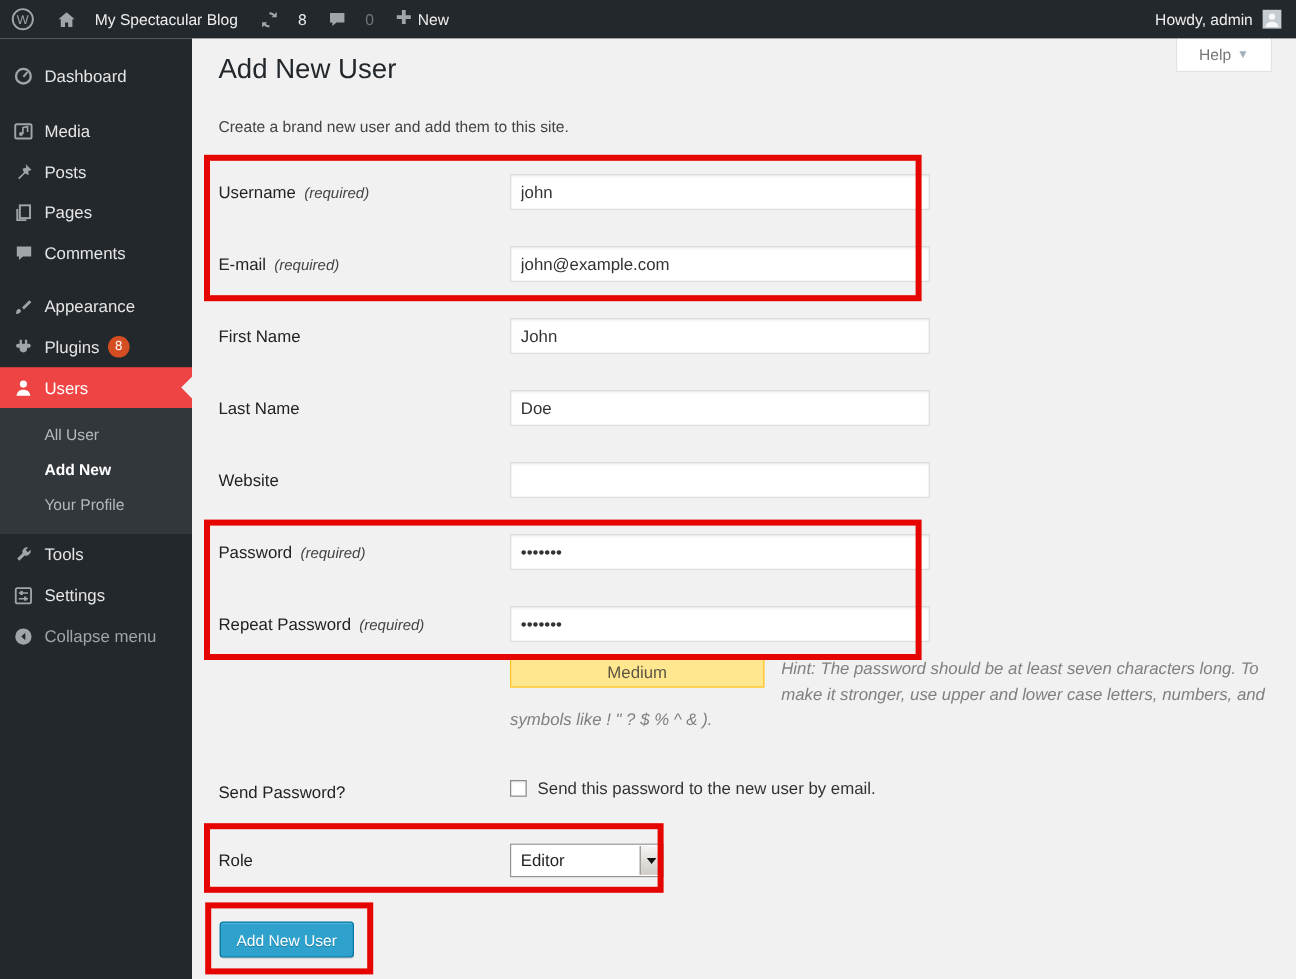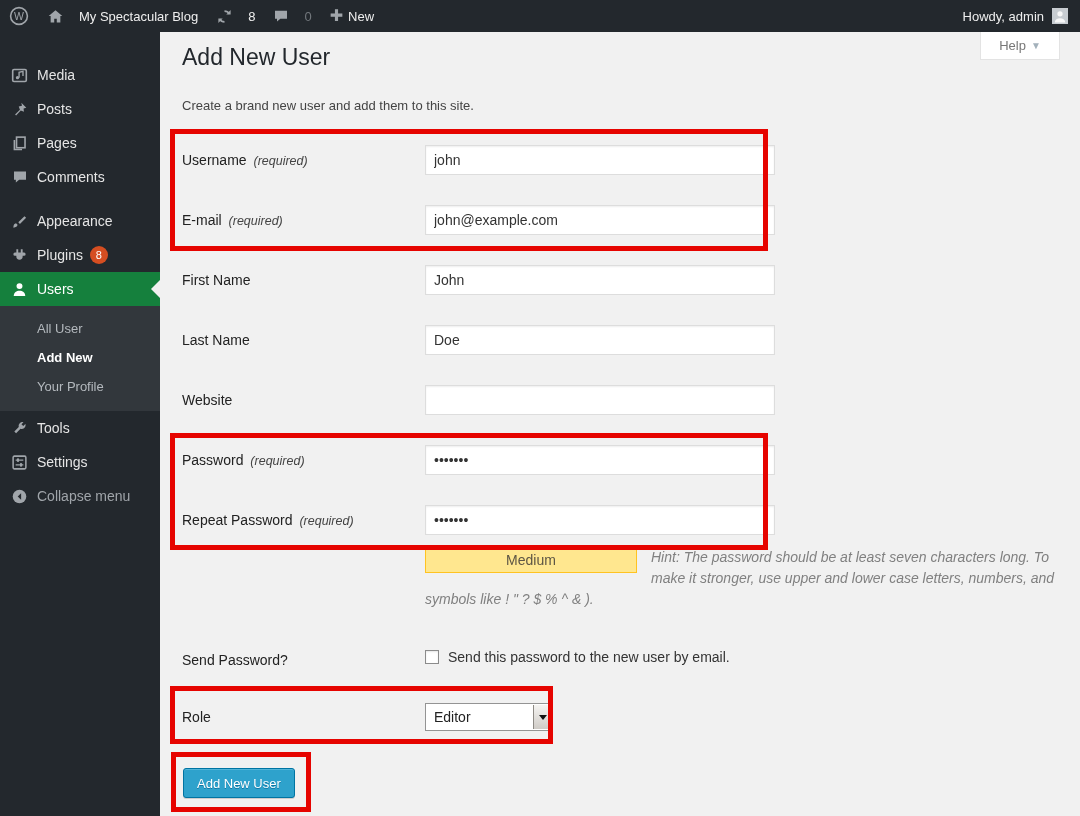--- a/index.html
+++ b/index.html
@@ -22,21 +22,21 @@
 
   
   .sidebar { position:absolute; left:0; top:32px; width:160px; height:784px; background:#23282d; }
   .menu { padding-top:14px; }
   .menu-item { position:relative; height:34px; display:flex; align-items:center; padding-left:9px;
     color:#e5e5e5; font-size:14px; cursor:pointer; }
   .menu-item .icon { width:21px; display:inline-flex; justify-content:center; color:#a0a5aa; margin-right:7px; }
   .menu-item .icon svg { display:block; }
   .menu-sep1 { height:12px; }
   .menu-sep2 { height:10px; }
-  .menu-item.active { background:#15803d; color:#fff;text-align:center; }
+  .menu-item.active { background:#ef4444; color:#fff;text-align:center; }
   .menu-item.active .icon { color:#fff; }
   .active-arrow { position:absolute; right:0; top:50%; margin-top:-9px; width:0; height:0;
     border-top:9px solid transparent; border-bottom:9px solid transparent; border-right:9px solid #f1f1f1; }
   .badge { background:#d54e21; color:#fff; border-radius:50%; min-width:18px; height:18px;
     font-size:11px; line-height:18px; text-align:center; margin-left:7px; padding:0 2px; }
   .submenu { background:#32373c; padding:8px 0 10px; }
   .submenu-item { padding:7px 0 7px 37px; font-size:13px; color:#b4b9be; cursor:pointer; }
   .submenu-item.current { color:#fff; font-weight:bold; }
   .menu-item.collapse { color:#a0a5aa; }
 
@@ -145,20 +145,29 @@
           <circle cx="10" cy="7.3" r="3.3" fill="#f7f7f7"></circle>
           <path d="M3.4 18c.4-3.6 3.1-5.3 6.6-5.3s6.2 1.7 6.6 5.3z" fill="#f7f7f7"></path>
         </svg>
       </span>
     </div>
   </div>
 
   <div class="sidebar">
     <div class="menu">
 
+      <div class="menu-item">
+        <span class="icon">
+          <svg width="17" height="17" viewBox="0 0 20 20">
+            <circle cx="10" cy="10" r="7.2" fill="none" stroke="currentColor" stroke-width="2.3"></circle>
+            <path d="M10 10.5L14 6" stroke="currentColor" stroke-width="2"></path>
+          </svg>
+        </span>
+        <span>Dashboard</span>
+      </div>
 
       <div class="menu-sep1"></div>
 
       <div class="menu-item">
         <span class="icon">
           <svg width="17" height="17" viewBox="0 0 20 20">
             <rect x="2" y="3" width="16" height="14" rx="1.5" fill="none" stroke="currentColor" stroke-width="1.9"></rect>
             <circle cx="7.6" cy="12.6" r="1.9" fill="currentColor"></circle>
             <path d="M9.5 12.6V6.3l4.6-1.1v5.4" fill="none" stroke="currentColor" stroke-width="1.6"></path>
           </svg>

